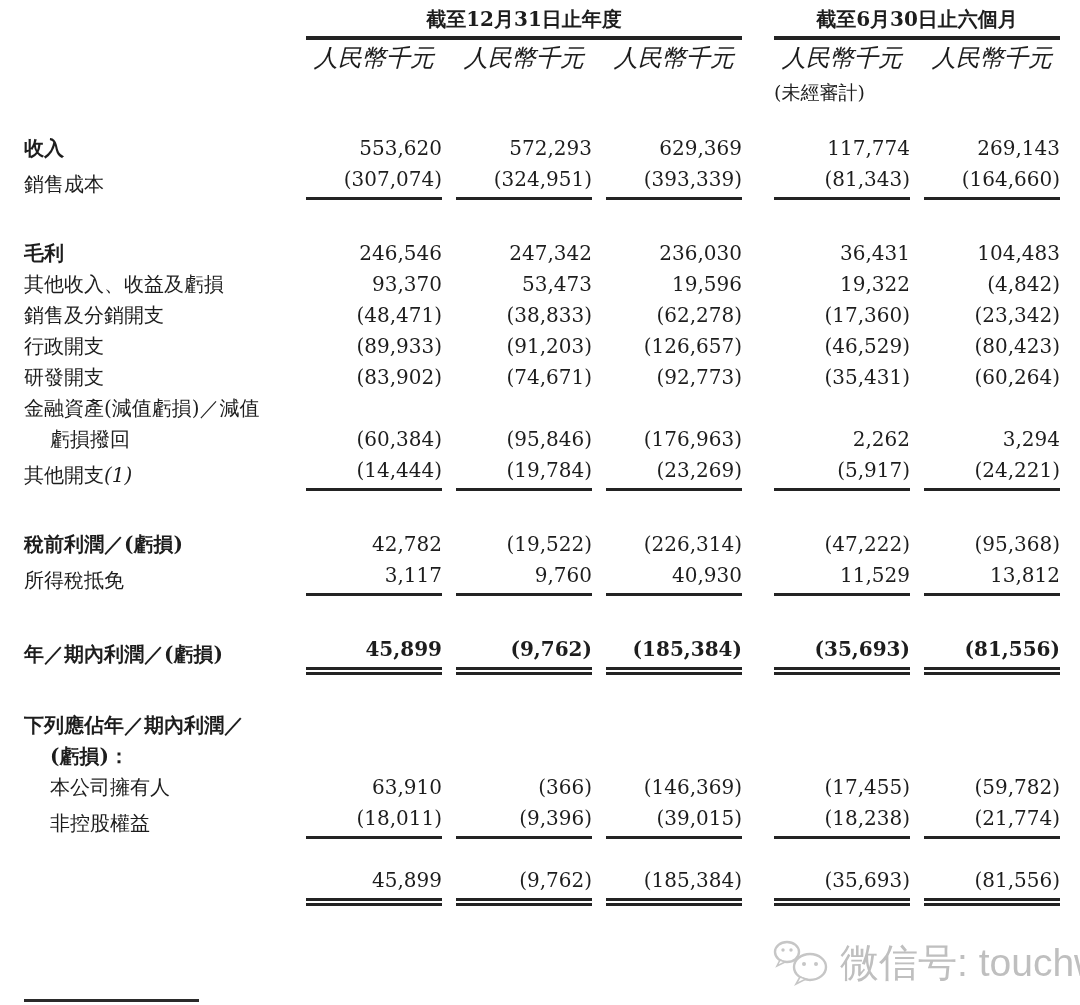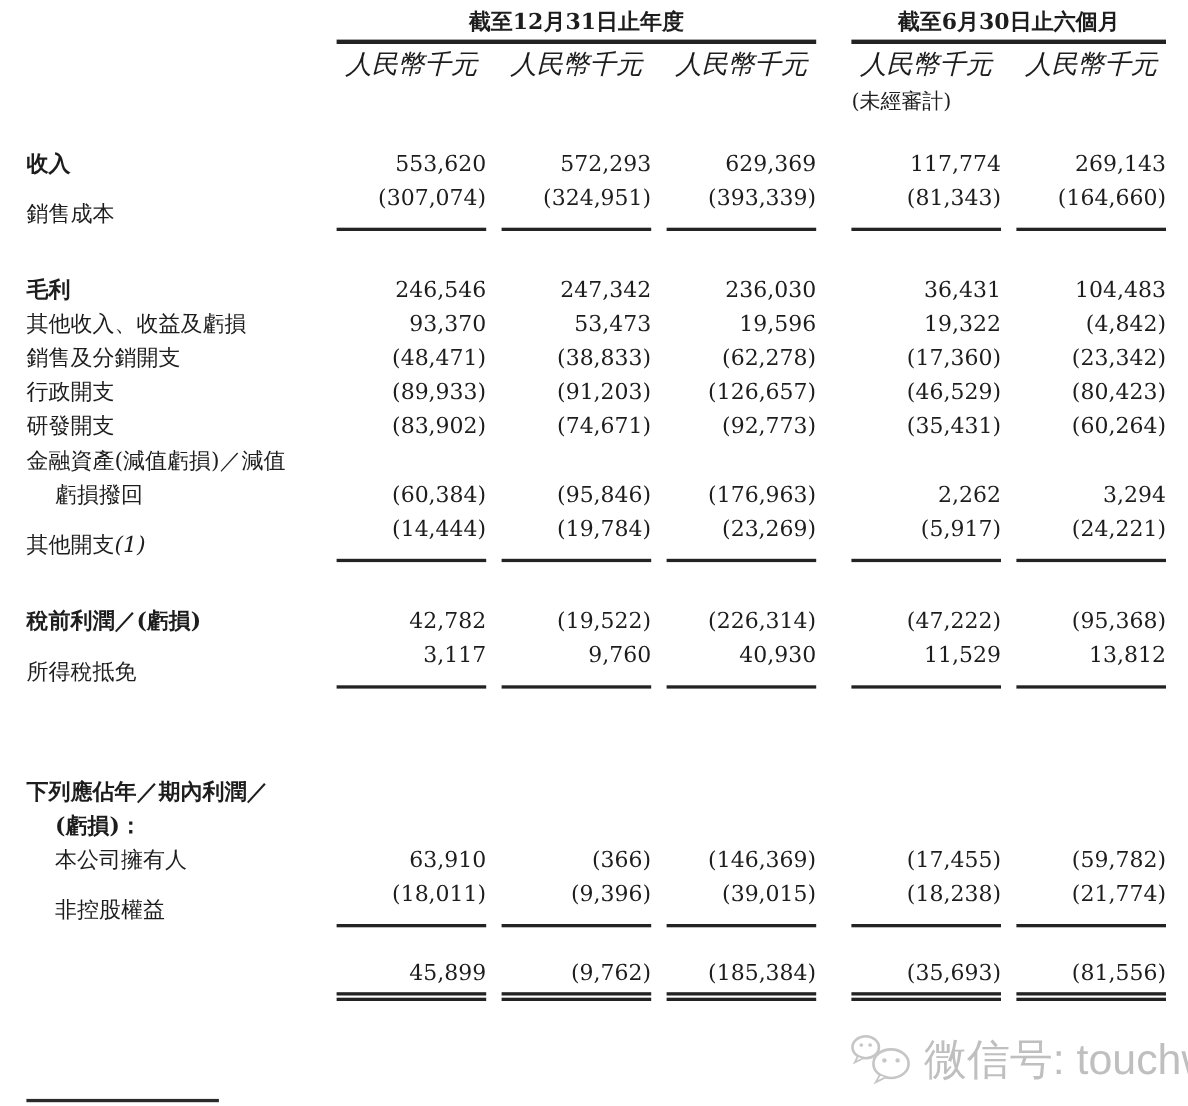--- a/index.html
+++ b/index.html
@@ -28,21 +28,21 @@
   .note { margin-left:32px; text-align:left; font-size:19px; line-height:30px; white-space:nowrap; }
   .g2 { margin-left:32px !important; }
 
   
   .lbl { font-size:20px; line-height:31px; padding-left:24px; text-align:left; white-space:nowrap; }
   .lbl i { font-style:italic; }
   .ind { padding-left:50px; }
   tr.bold .lbl { font-weight:700; }
   .val .lb { margin-left:14px; text-align:right; font-size:20px; line-height:31px; white-space:nowrap; }
   .val.gap .lb { margin-left:32px; }
-  .lb.uls { border-bottom:3px solid var(--line); padding-bottom:12px; }
+  .lb.uls { border-bottom:3px solid var(--line); padding-bottom:2px; }
   .lb.uld { border-bottom:3px solid var(--line); padding-bottom:2px; position:relative; }
   .lb.uld::after { content:""; position:absolute; left:0; right:0; bottom:-8px; height:3px; background:var(--line); }
   .lb.vb { font-weight:700; }
   tr.sp-s { height:26px; } tr.sp-m { height:38px; } tr.sp-l { height:40px; }
 
   
   .footnote-line { position:absolute; left:24px; top:993px; width:175px; height:3px; background:#2b2b2b; }
 
   
   .watermark {
@@ -328,20 +328,38 @@
           <td class="val gap">
             <div class="lb uls">11,529</div>
           </td>
           <td class="val">
             <div class="lb uls">13,812</div>
           </td>
         </tr>
         <tr class="sp-m">
           <td colspan="6"></td>
         </tr>
+        <tr class="bold">
+          <td class="lbl">年／期內利潤／(虧損)</td>
+          <td class="val">
+            <div class="lb uld vb">45,899</div>
+          </td>
+          <td class="val">
+            <div class="lb uld vb">(9,762)</div>
+          </td>
+          <td class="val">
+            <div class="lb uld vb">(185,384)</div>
+          </td>
+          <td class="val gap">
+            <div class="lb uld vb">(35,693)</div>
+          </td>
+          <td class="val">
+            <div class="lb uld vb">(81,556)</div>
+          </td>
+        </tr>
         <tr class="sp-l">
           <td colspan="6"></td>
         </tr>
         <tr class="bold">
           <td class="lbl">下列應佔年／期內利潤／</td>
           <td class="val">
             <div class="lb"></div>
           </td>
           <td class="val">
             <div class="lb"></div>

